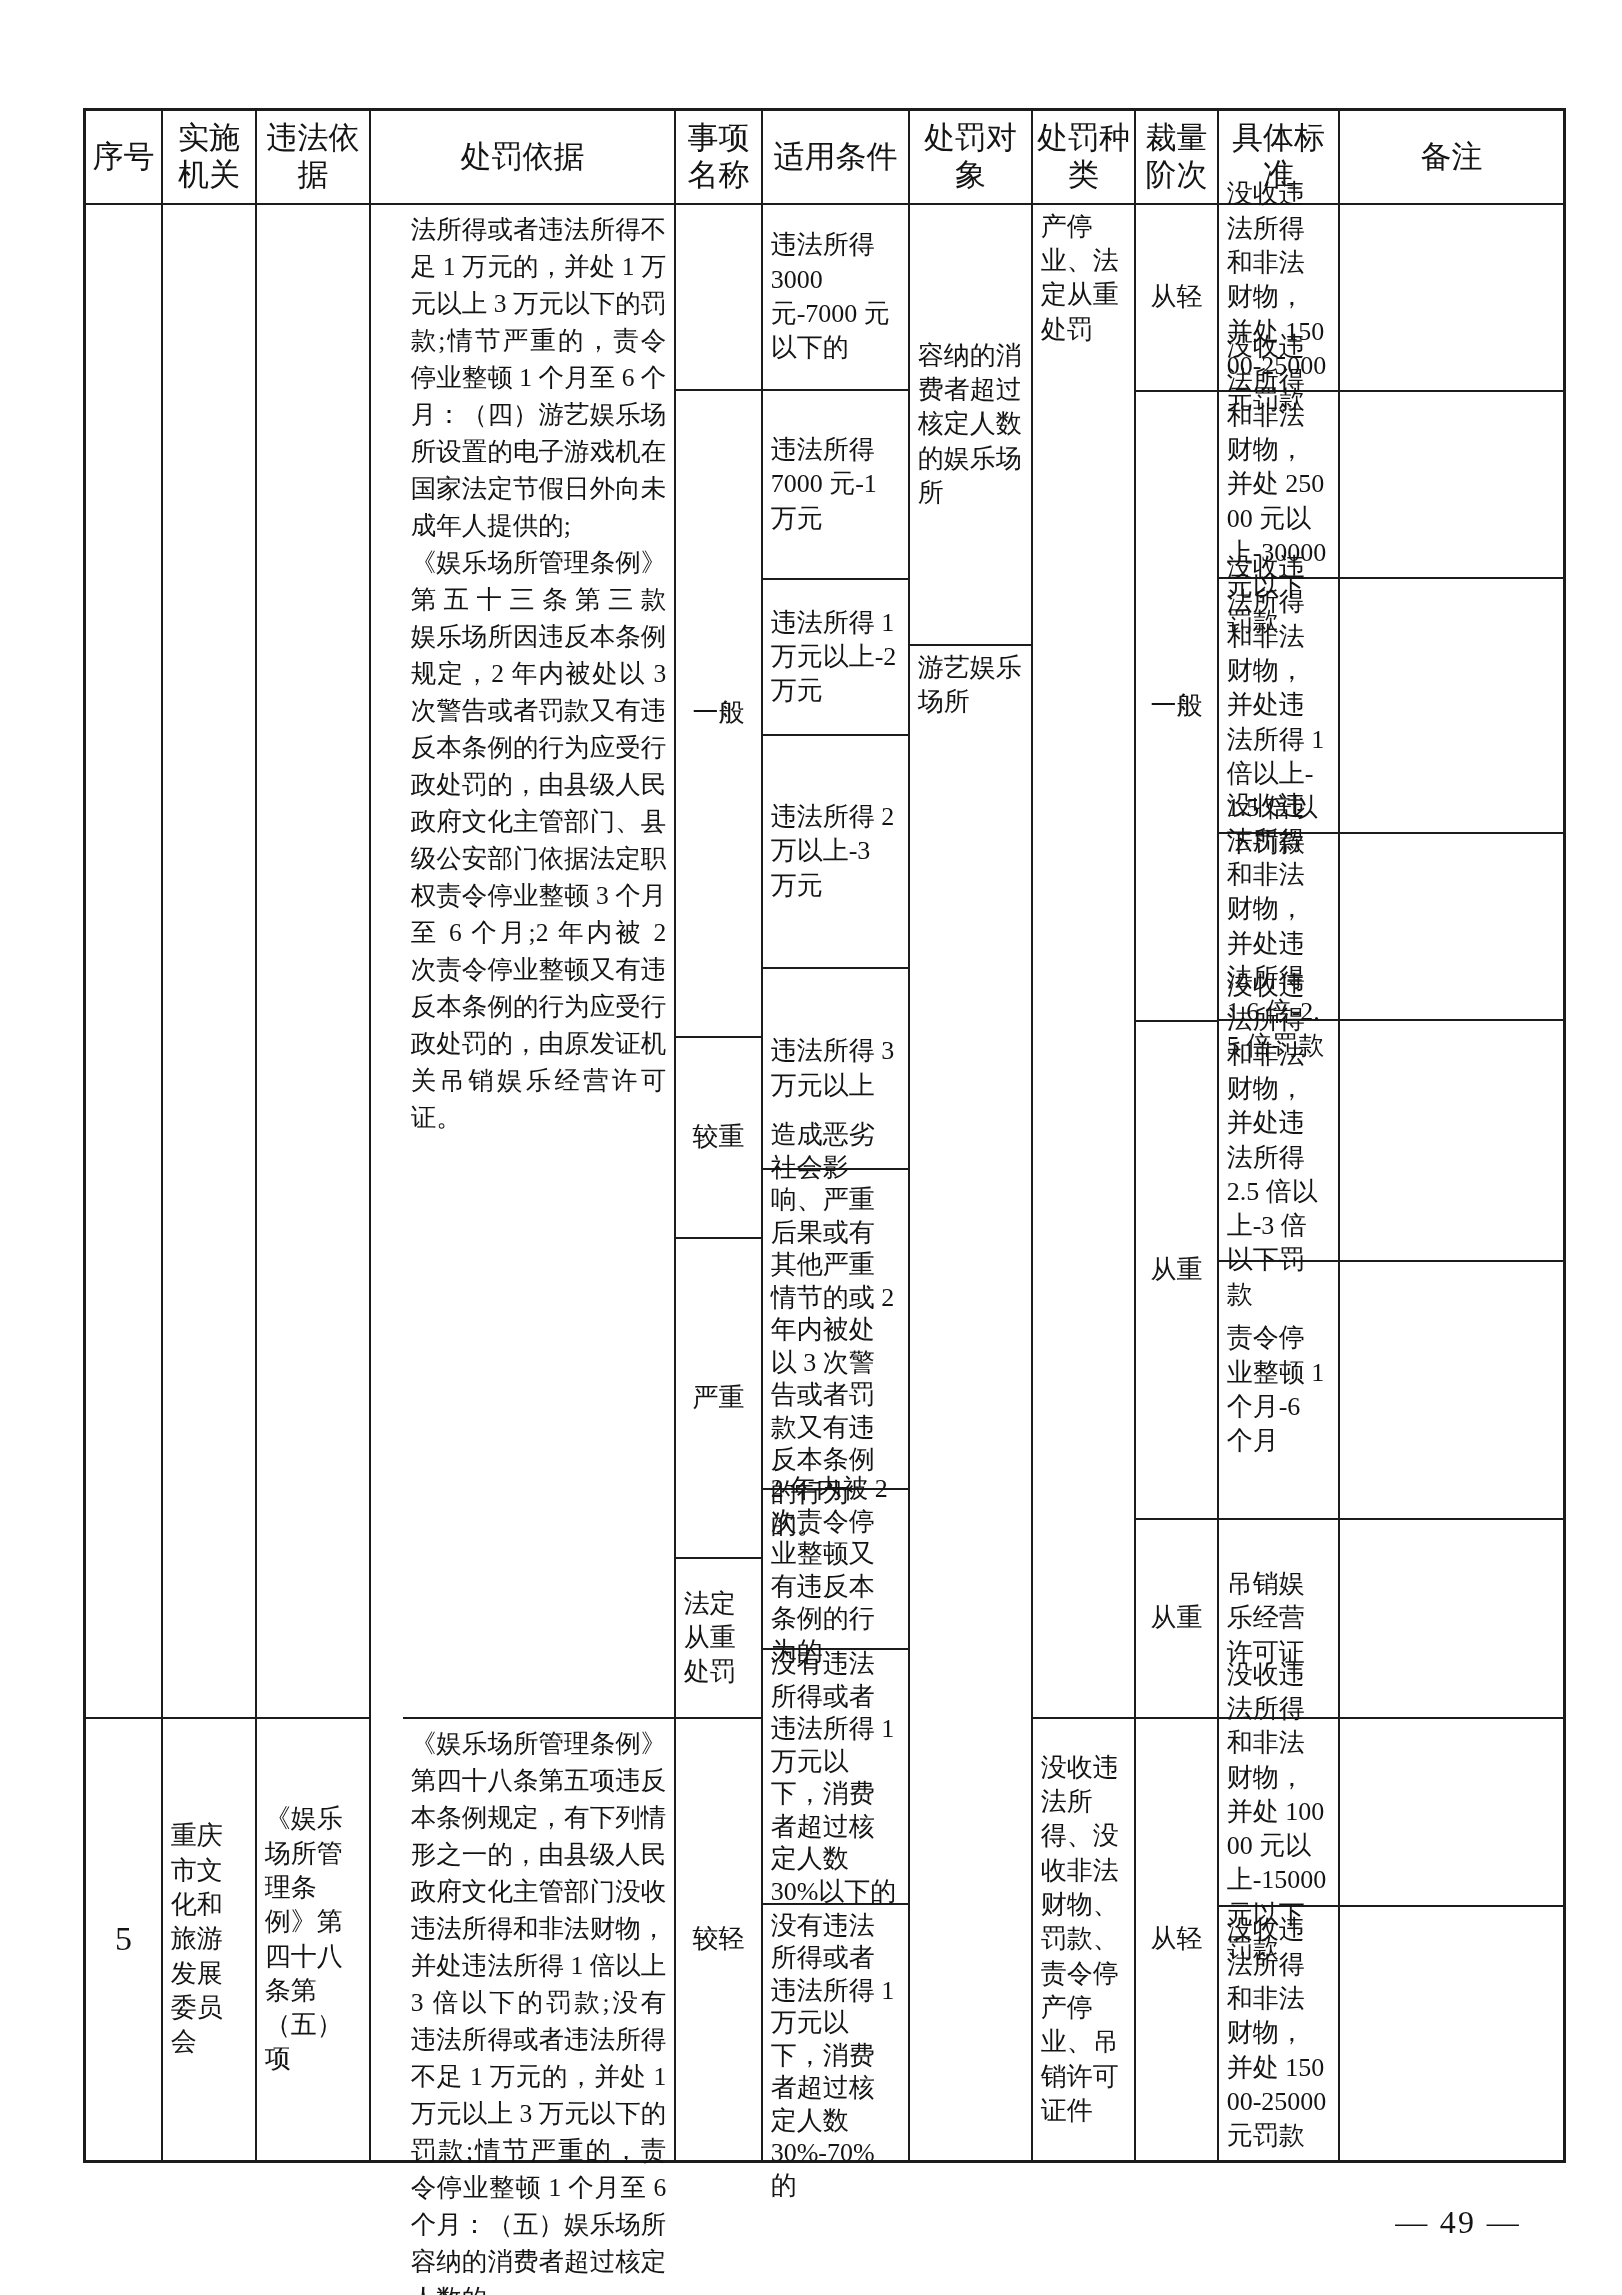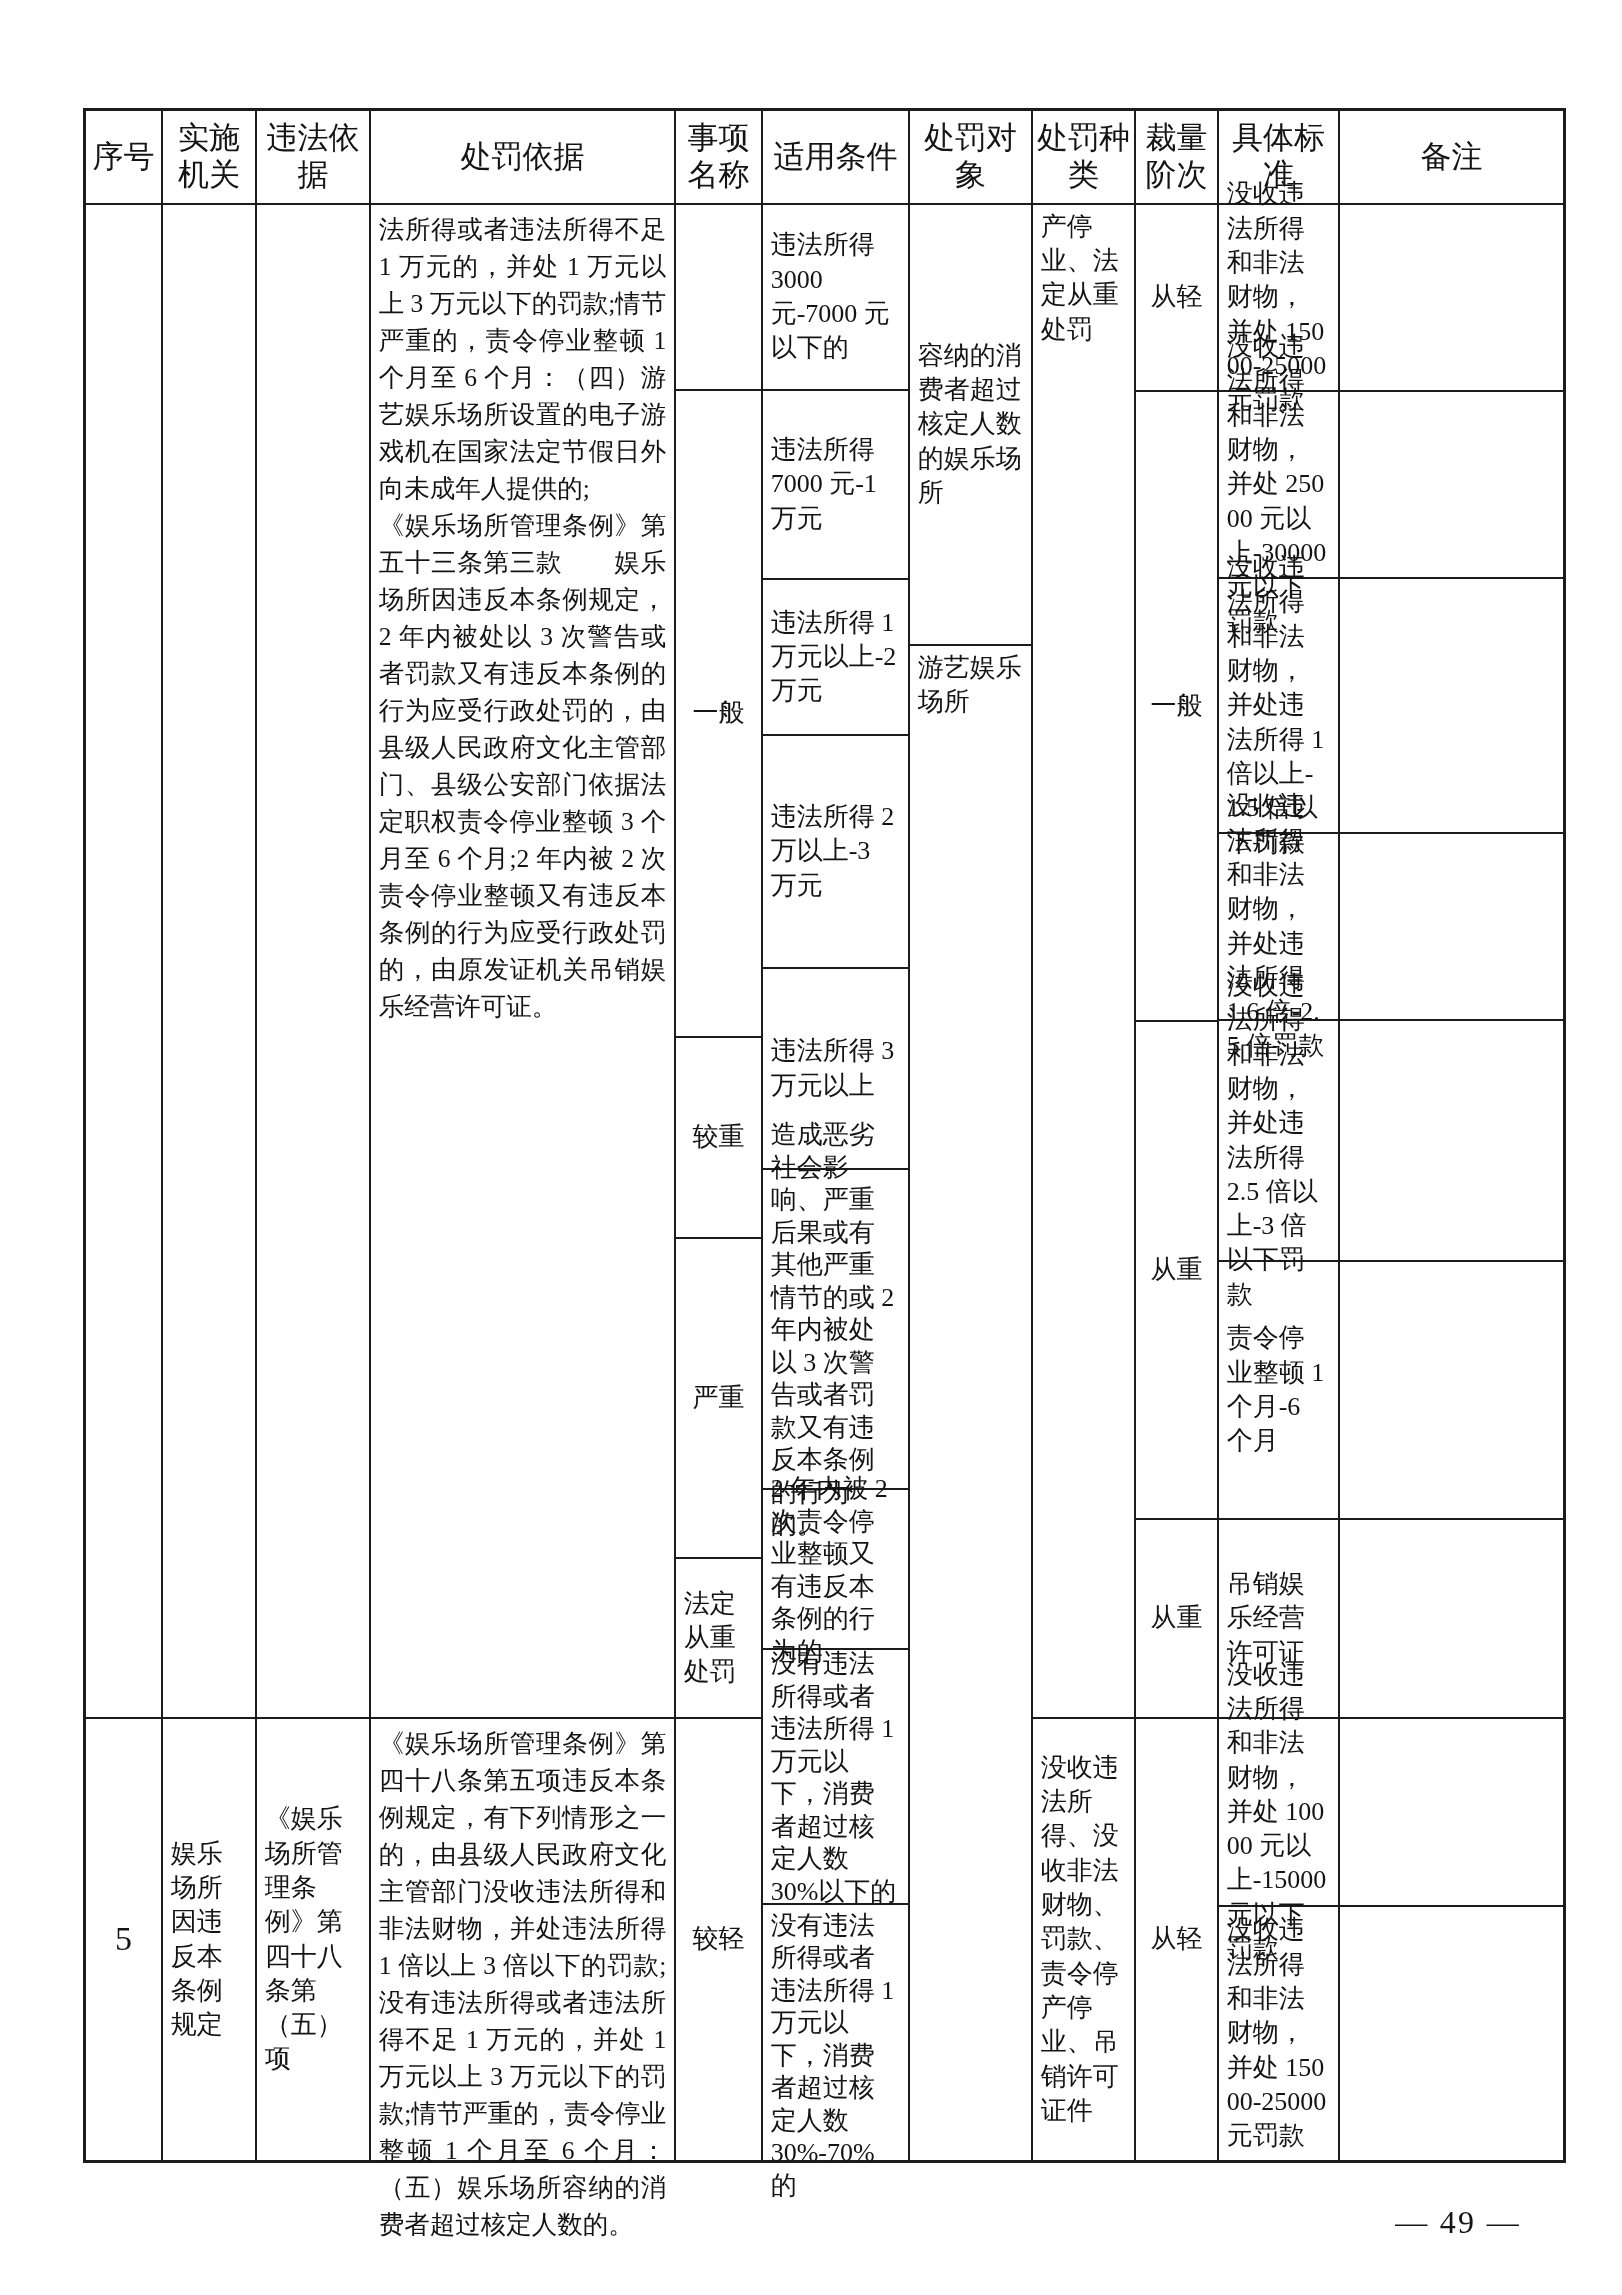--- a/index.html
+++ b/index.html
@@ -17,21 +17,21 @@
     box-sizing:border-box;border-bottom:2.3px solid #1c1c1c;
     display:flex;align-items:center;justify-content:center;
     text-align:center;padding:4.6px 7.7px;font-size:26px;line-height:1.32;
     overflow:visible;
   }
   .col .cell:last-child{border-bottom:none;}
   .head{height:94px;font-size:31px;line-height:1.18;padding:3.1px 3.1px;}
   .v-top{align-items:flex-start;}
   .h-left{justify-content:flex-start;text-align:left;}
   .just{text-align:justify;}
-  .pre{white-space:pre-wrap;}
+  .pre{white-space:pre-wrap;margin-left:32px;}
   .brk{word-break:break-all;}
   .big{font-size:25.5px;line-height:37px;padding:6.2px 7.7px;}
   .num5{font-size:34px;}
   .tight{line-height:1.25;padding:4.6px 7.7px 1.5px 7.7px;}
   .pageno{
     position:absolute;right:102px;top:2204px;
     font-size:32px;letter-spacing:2.3px;white-space:nowrap;
   }
 </style>
 </head>
@@ -42,21 +42,21 @@
   <div class="col" style="width:77px">
     <div class="cell head">序号</div>
     <div class="cell" style="height:1514px"></div>
     <div class="cell num5" style="height:441px">5</div>
   </div>
 
 
   <div class="col" style="width:94px">
     <div class="cell head">实施机关</div>
     <div class="cell" style="height:1514px"></div>
-    <div class="cell h-left" style="height:441px">娱乐场所因违反本条例规定</div>
+    <div class="cell h-left" style="height:441px">重庆市文化和旅游发展委员会</div>
   </div>
 
   <div class="col" style="width:114px">
     <div class="cell head">违法依据</div>
     <div class="cell" style="height:1514px"></div>
     <div class="cell h-left" style="height:441px">《娱乐场所管理条例》第四十八条第（五）项</div>
   </div>
 
   <div class="col" style="width:305px">
     <div class="cell head">处罚依据</div>

